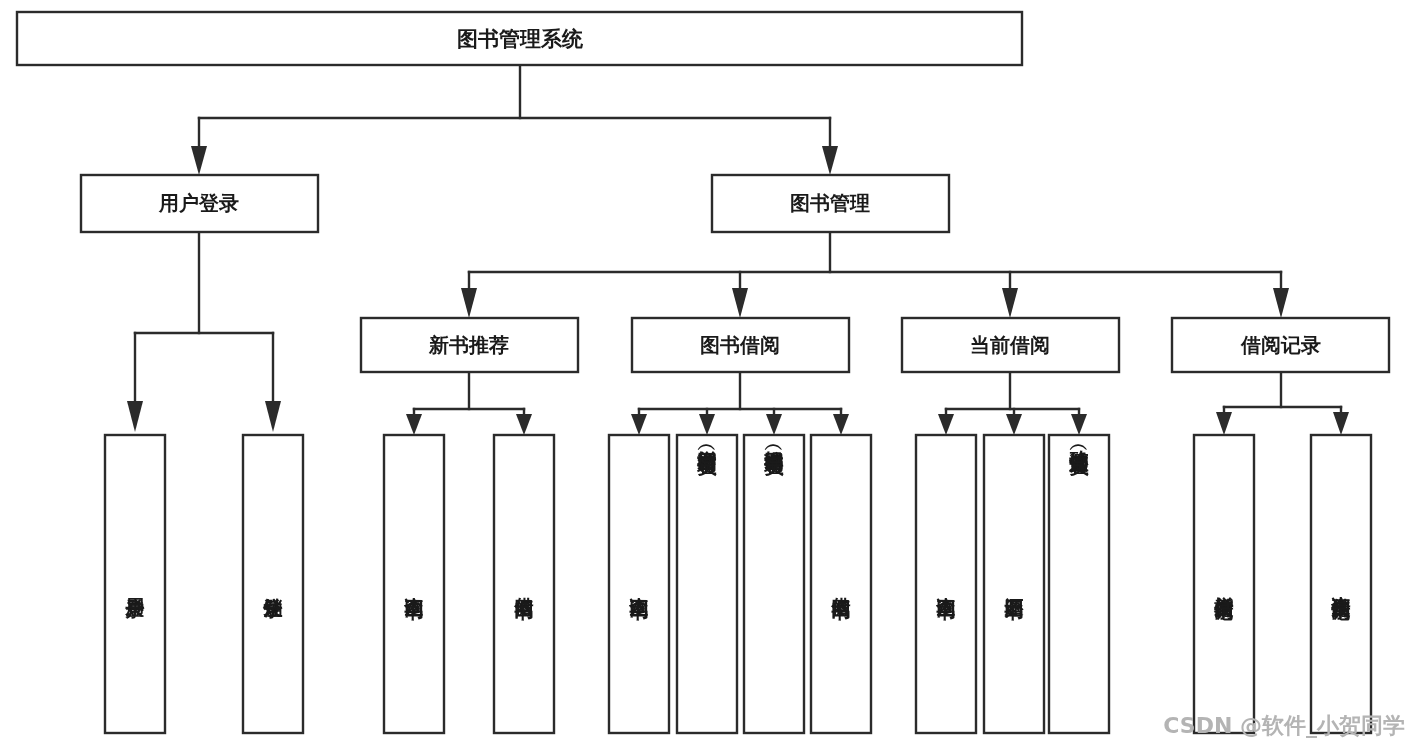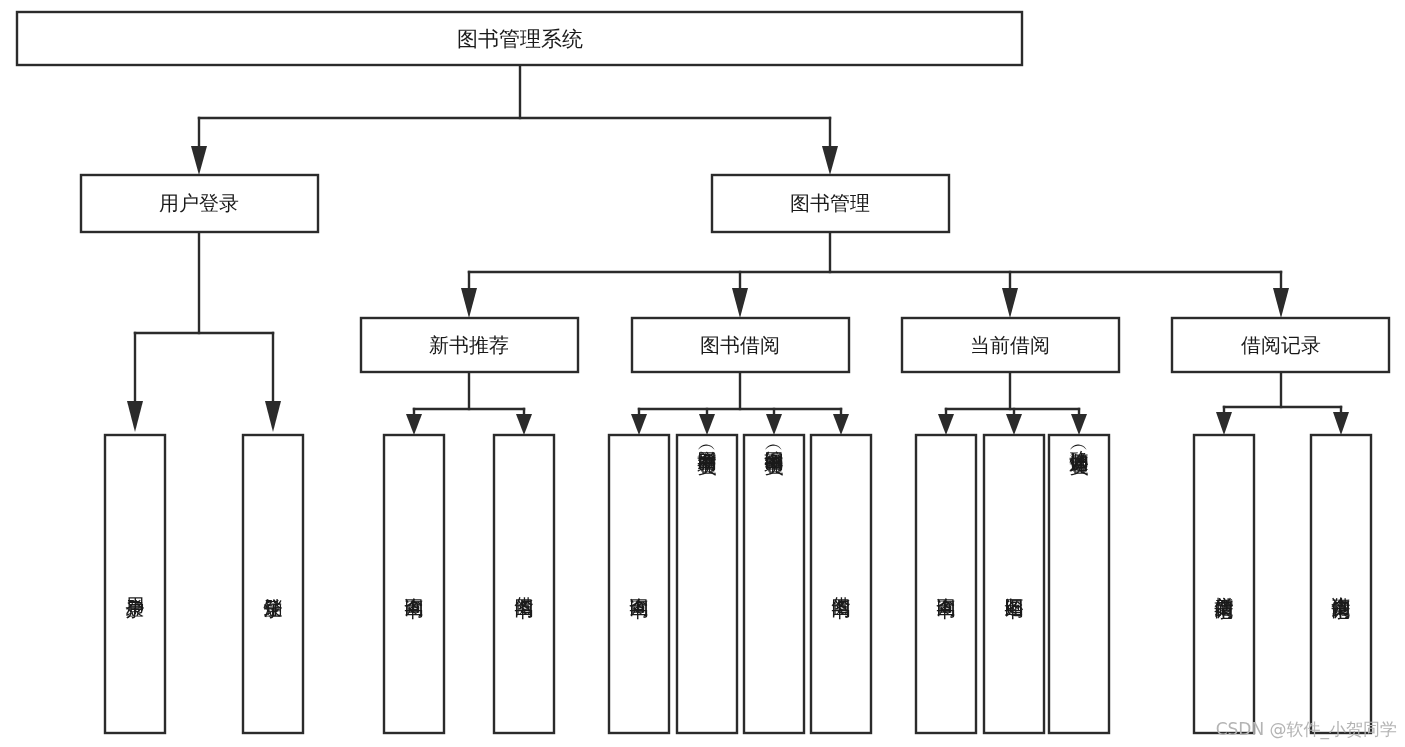--- a/index.html
+++ b/index.html
@@ -10,20 +10,21 @@
   }
   body {
     font-family: "DejaVu Sans", "Liberation Sans", sans-serif;
   }
   #diagram-root {
     position: relative;
     width: 1405px;
     height: 747px;
     background: #ffffff;
     overflow: hidden;
+    font-weight: bold;
   }
   svg.canvas {
     position: absolute;
     left: 0;
     top: 0;
     width: 1405px;
     height: 747px;
     display: block;
   }
   .box-rect {
@@ -67,24 +68,24 @@
     font-size: 19px;
     line-height: 1.04;
     color: #1a1a1a;
     writing-mode: vertical-rl;
     text-orientation: upright;
     white-space: nowrap;
     letter-spacing: 1px;
   }
   .watermark {
     position: absolute;
-    right: 8px;
+    right: 0;
     bottom: 6px;
     font-family: "DejaVu Sans", "Liberation Sans", sans-serif;
-    font-size: 17px;
+    font-size: 22px;
     color: #b4b4b4;
     white-space: nowrap;
     pointer-events: none;
   }
 </style>
 </head>
 <body>
 
 <div id="diagram-root">
 

